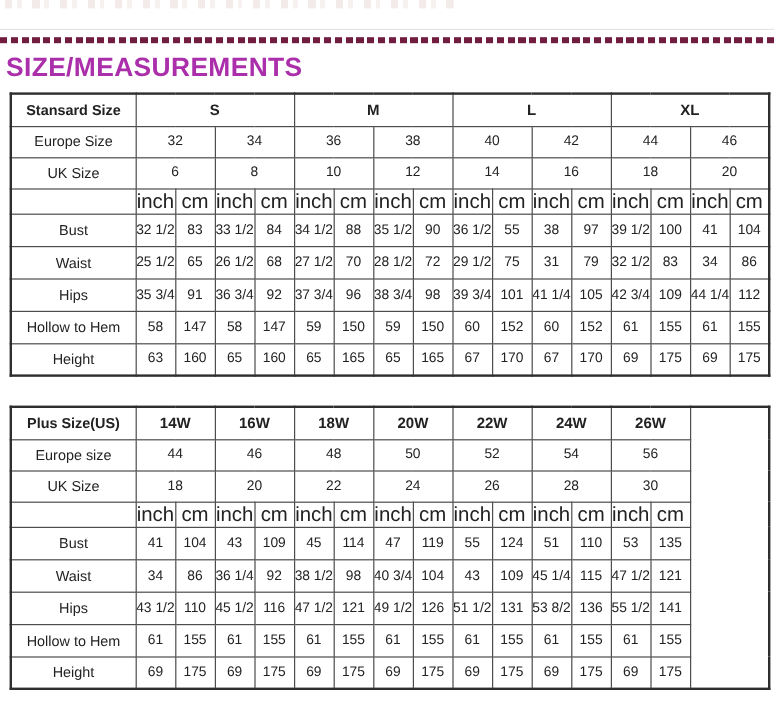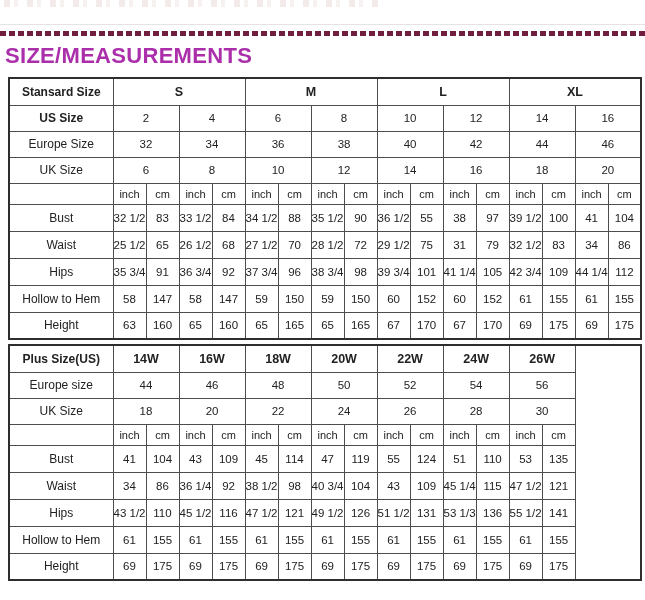--- a/index.html
+++ b/index.html
@@ -38,23 +38,23 @@
   }
   .size-table td{
     border:1px solid #4d4d4d;
     text-align:center;vertical-align:middle;
     font-size:11.5px;height:26px;padding:0;
     white-space:nowrap;overflow:hidden;
   }
   .size-table .bold{font-weight:bold;font-size:12.5px;}
   .size-table .label-cell{font-size:12px;}
   .hdr-row td{height:27px;}
-  .unit-row td{height:21px;font-size:11px;}
+  .unit-row td{height:21px;font-size:17px;}
   .measure-row td{height:27px;}
-  #plus-table{margin-top:4px;}
+  #plus-table{margin-top:24px;}
 </style>
 </head>
 <body>
 
 <div class="page">
   <div class="top-crop"></div>
   <div class="hairline"></div>
   <div class="dashline"></div>
   <h1 class="title">SIZE/MEASUREMENTS</h1>
   <table class="size-table" id="standard-table">
@@ -77,31 +77,20 @@
         <col style="width: 33px;">
         <col style="width: 33px;">
       </colgroup>
       <tbody>
         <tr class="hdr-row">
           <td class="label-cell bold">Stansard Size</td>
           <td colspan="4" class="bold">S</td>
           <td colspan="4" class="bold">M</td>
           <td colspan="4" class="bold">L</td>
           <td colspan="4" class="bold">XL</td>
-        </tr>
-        <tr>
-          <td class="label-cell bold">US Size</td>
-          <td colspan="2">2</td>
-          <td colspan="2">4</td>
-          <td colspan="2">6</td>
-          <td colspan="2">8</td>
-          <td colspan="2">10</td>
-          <td colspan="2">12</td>
-          <td colspan="2">14</td>
-          <td colspan="2">16</td>
         </tr>
         <tr>
           <td class="label-cell">Europe Size</td>
           <td colspan="2">32</td>
           <td colspan="2">34</td>
           <td colspan="2">36</td>
           <td colspan="2">38</td>
           <td colspan="2">40</td>
           <td colspan="2">42</td>
           <td colspan="2">44</td>
@@ -341,21 +330,21 @@
           <td>43 1/2</td>
           <td>110</td>
           <td>45 1/2</td>
           <td>116</td>
           <td>47 1/2</td>
           <td>121</td>
           <td>49 1/2</td>
           <td>126</td>
           <td>51 1/2</td>
           <td>131</td>
-          <td>53 1/3</td>
+          <td>53 8/2</td>
           <td>136</td>
           <td>55 1/2</td>
           <td>141</td>
         </tr>
         <tr class="measure-row">
           <td class="label-cell">Hollow to Hem</td>
           <td>61</td>
           <td>155</td>
           <td>61</td>
           <td>155</td>

